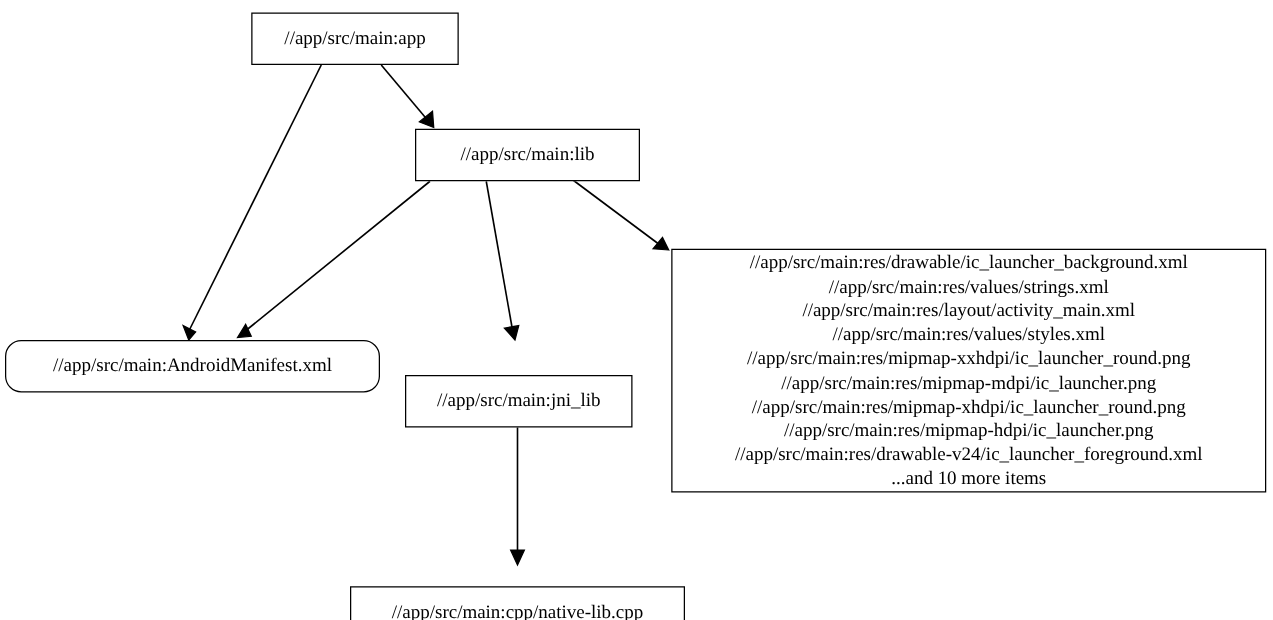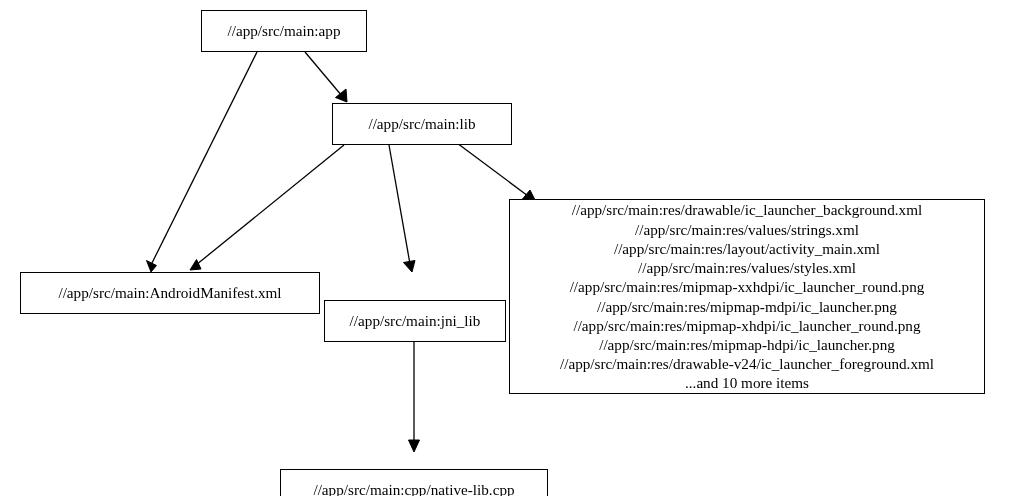--- a/index.html
+++ b/index.html
@@ -101,29 +101,29 @@
   </svg>
 
   <div class="node" style="left:201px; top:10px; width:166px; height:42px;">
     <span class="node-label">//app/src/main:app</span>
   </div>
 
   <div class="node" style="left:302px; top:103px; width:180px; height:42px;margin-left:30px;">
     <span class="node-label">//app/src/main:lib</span>
   </div>
 
-  <div class="node" style="left:20px; top:272px; width:300px; height:42px;">
+  <div class="node" style="left:4px; top:272px; width:300px; height:42px;border-radius:13px;">
     <span class="node-label">//app/src/main:AndroidManifest.xml</span>
   </div>
 
   <div class="node" style="left:324px; top:272px; width:182px; height:42px;margin-top:28px;">
     <span class="node-label">//app/src/main:jni_lib</span>
   </div>
 
-  <div class="node node-multiline" style="left:509px; top:199px; width:476px; height:195px;">
+  <div class="node node-multiline" style="left:537px; top:199px; width:476px; height:195px;">
     <span class="node-label">//app/src/main:res/drawable/ic_launcher_background.xml
 //app/src/main:res/values/strings.xml
 //app/src/main:res/layout/activity_main.xml
 //app/src/main:res/values/styles.xml
 //app/src/main:res/mipmap-xxhdpi/ic_launcher_round.png
 //app/src/main:res/mipmap-mdpi/ic_launcher.png
 //app/src/main:res/mipmap-xhdpi/ic_launcher_round.png
 //app/src/main:res/mipmap-hdpi/ic_launcher.png
 //app/src/main:res/drawable-v24/ic_launcher_foreground.xml
 ...and 10 more items</span>

